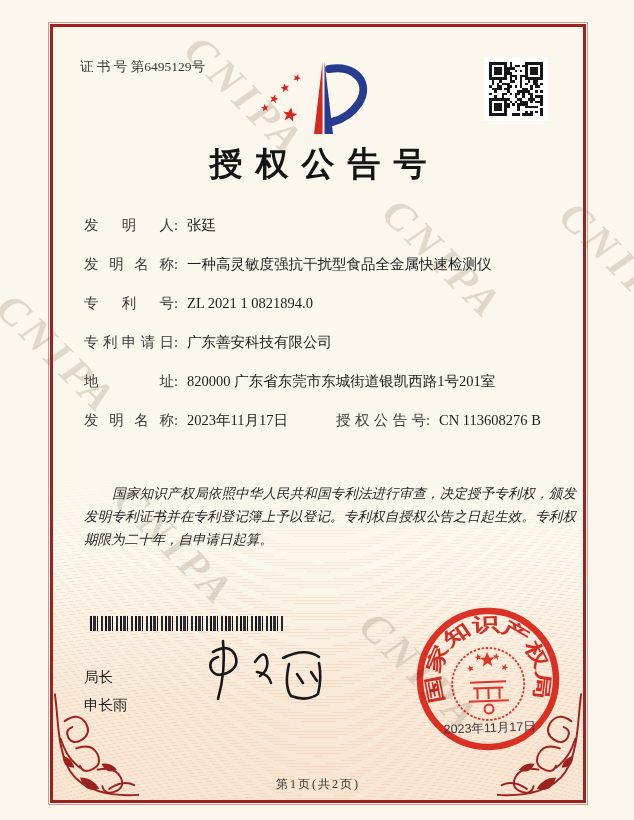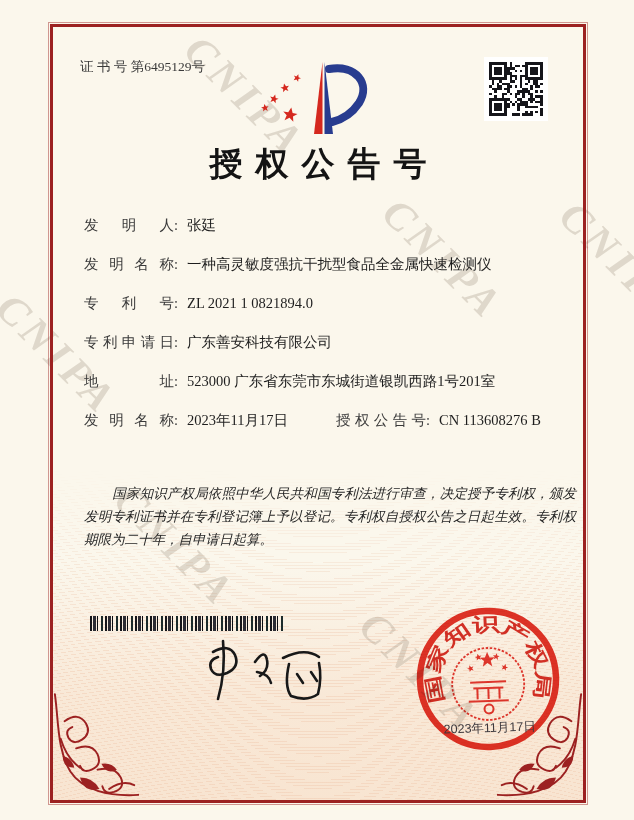--- a/index.html
+++ b/index.html
@@ -379,33 +379,37 @@
     <div class="frow">
       <span class="flabel">发明名称</span><span class="fcolon">:</span><span class="fvalue">一种高灵敏度强抗干扰型食品全金属快速检测仪</span>
     </div>
     <div class="frow">
       <span class="flabel">专利号</span><span class="fcolon">:</span><span class="fvalue">ZL 2021 1 0821894.0</span>
     </div>
     <div class="frow">
       <span class="flabel">专利申请日</span><span class="fcolon">:</span><span class="fvalue">广东善安科技有限公司</span>
     </div>
     <div class="frow">
-      <span class="flabel">地址</span><span class="fcolon">:</span><span class="fvalue">523000 广东省东莞市东城街道银凯西路1号201室</span>
+      <span class="flabel">地址</span><span class="fcolon">:</span><span class="fvalue">820000 广东省东莞市东城街道银凯西路1号201室</span>
     </div>
     <div class="frow">
       <span class="flabel">发明名称</span><span class="fcolon">:</span><span class="fvalue">2023年11月17日</span><span class="flabel grant2">授权公告号</span><span class="fcolon">:</span><span class="fvalue">CN 113608276 B</span>
     </div>
   </div>
 
   <div class="body-text">
     <p>国家知识产权局依照中华人民共和国专利法进行审查，决定授予专利权，颁发发明专利证书并在专利登记簿上予以登记。专利权自授权公告之日起生效。专利权期限为二十年，自申请日起算。</p>
   </div>
 
   <div class="barcode"></div>
 
+  <div class="signoff">
+    <div>局长</div>
+    <div>申长雨</div>
+  </div>
 
   <svg class="sig" viewBox="0 0 158 80">
     <g fill="none" stroke="#181818" stroke-width="2.6" stroke-linecap="round" stroke-linejoin="round">
       <path d="M28,16 q16,-9 22,3 q5,12 -8,18 q-12,5 -16,-4 q-3,-9 7,-12"></path>
       <path d="M38,5 q3,30 -5,58"></path>
       <path d="M70,26 q10,-14 12,-2 q2,10 -7,16"></path>
       <path d="M72,36 q12,2 14,11"></path>
       <path d="M98,22 q22,-11 36,-1"></path>
       <path d="M104,28 q-5,22 2,32 q16,6 27,-2 q4,-16 1,-31"></path>
       <path d="M112,38 l6,9"></path>
@@ -436,14 +440,15 @@
         <path d="M62,82 V93"></path>
         <path d="M73,82 V93"></path>
         <path d="M84,82 V93"></path>
         <path d="M53,95 H93"></path>
         <circle cx="73" cy="103" r="4.5"></circle>
       </g>
     </g>
     <text x="73" y="126" text-anchor="middle" font-size="12.5" fill="#32323e" font-family="'Liberation Sans',sans-serif">2023年11月17日</text>
   </svg>
 
+  <div class="footer">第1页(共2页)</div>
 
 </div>
 
 </body></html>

